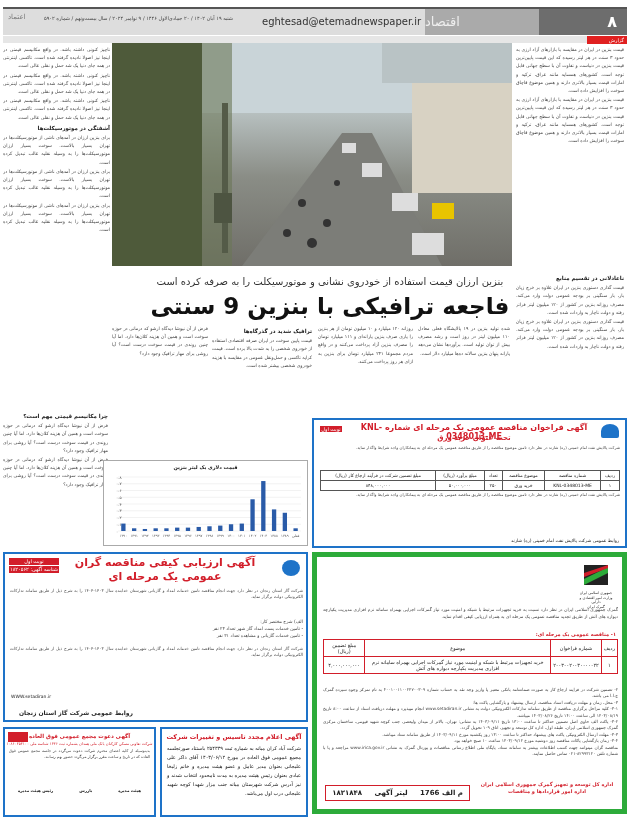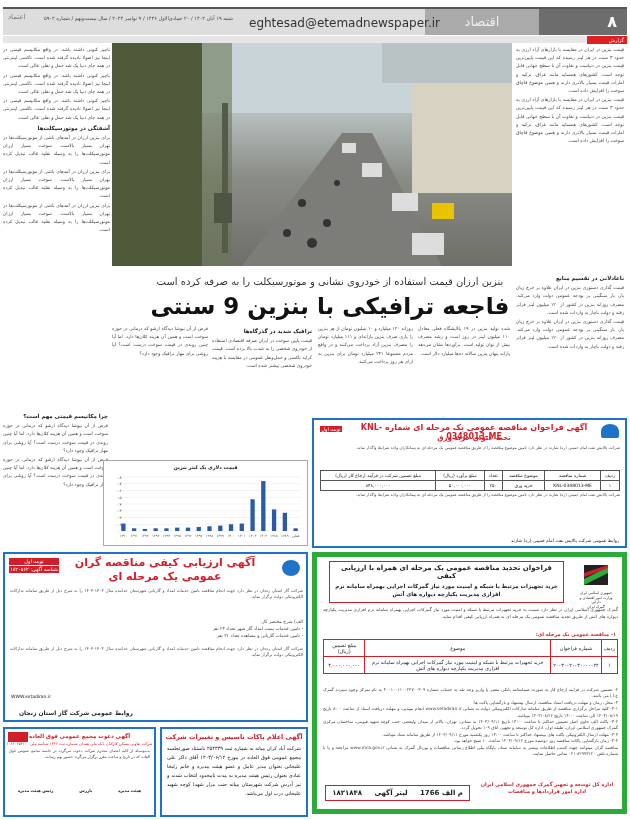--- a/index.html
+++ b/index.html
@@ -1,21 +1,21 @@
 <!DOCTYPE html>
 <html><head>
 <meta charset="utf-8">
 <style>
 *{box-sizing:border-box;margin:0;padding:0}
 body{width:630px;height:820px;background:#fff;font-family:"DejaVu Sans",sans-serif;overflow:hidden;position:relative;direction:rtl;color:#222}
 .abs{position:absolute}
 .topbar{top:7px;left:3px;width:624px;height:28px;background:#ddd;border-top:2px solid #555}
 .pgnum{top:9px;right:3px;width:88px;height:26px;background:#6d6d6d;color:#fff;font-size:16px;font-weight:bold;text-align:right;padding:3px 10px}
-.section{top:9px;right:91px;width:114px;height:26px;background:#aaa;color:#eee;font-size:13px;text-align:center;padding-top:5px}
-.email{top:16px;left:249px;font-size:12px;color:#333;direction:ltr}
+.section{top:9px;right:91px;width:114px;height:26px;background:#aaa;color:#eee;font-size:13px;text-align:left;padding-top:5px}
+.email{top:16px;left:262px;font-size:10px;color:#333;direction:ltr}
 .dateline{top:15px;left:44px;font-size:5px;color:#444}
 .logo-sm{top:13px;left:8px;font-size:7px;color:#777}
 .subbar{top:36px;left:3px;width:624px;height:7px;background:#e6e6e6}
 .report-tag{top:36px;right:3px;width:40px;height:8px;background:#e02020;color:#fff;font-size:5px;text-align:right;padding-right:3px;line-height:8px}
 .col{font-size:4.6px;line-height:8.2px;color:#444;text-align:justify;overflow:hidden}
 .col p{margin-bottom:1px}
 .col h4{font-size:5.5px;color:#222;font-weight:bold;margin:2px 0}
 .photo{top:43px;left:112px;width:400px;height:223px;overflow:hidden;background:linear-gradient(180deg,#c8d3d8 0%,#b9c2c2 30%,#8a8d86 60%,#6f6e68 100%)}
 .kicker{top:276px;left:150px;width:360px;font-size:10px;color:#333;text-align:center}
 .headline{top:293px;left:150px;width:360px;font-size:23px;font-weight:bold;color:#111;text-align:center}
@@ -222,24 +222,20 @@
   <div class="abs" style="top:6px;right:6px;width:40px;height:42px">
     <svg width="40" height="24">
         <rect x="8" y="2" width="24" height="20" fill="#222"></rect>
         <polygon points="8,16 32,4 32,10 8,22" fill="#2dab3a"></polygon>
         <polygon points="8,10 32,2 32,5 8,14" fill="#d21e2a"></polygon>
       </svg>
     <div style="font-size:3.5px;text-align:center;line-height:4.5px">جمهوری اسلامی ایران</div>
     <div style="font-size:3.5px;text-align:center;line-height:4.5px">وزارت امور اقتصادی و دارایی</div>
     <div style="font-size:3.5px;text-align:center;line-height:4.5px">گمرک ایران</div>
   </div>
-  <div class="abs" style="top:4px;left:12px;width:235px;height:42px;border:1.5px solid #d21e2a;text-align:center;padding:2px">
-    <div style="font-size:7px;font-weight:bold">فراخوان تجدید مناقصه عمومی یک مرحله ای همراه با ارزیابی کیفی</div>
-    <div style="font-size:5.5px;font-weight:bold;line-height:8px;margin-top:2px">خرید تجهیزات مرتبط با شبکه و امنیت مورد نیاز گمرکات اجرایی بهمراه سامانه نرم افزاری مدیریت یکپارچه دیواره های آتش</div>
-  </div>
   <div class="abs col" style="top:50px;left:6px;width:295px;height:25px;font-size:4.4px;line-height:6.5px">گمرک جمهوری اسلامی ایران در نظر دارد نسبت به خرید تجهیزات مرتبط با شبکه و امنیت مورد نیاز گمرکات اجرایی بهمراه سامانه نرم افزاری مدیریت یکپارچه دیواره های آتش از طریق تجدید مناقصه عمومی یک مرحله ای به همراه ارزیابی کیفی اقدام نماید.</div>
   <div class="abs" style="top:74px;right:6px;font-size:5px;color:#d21e2a;font-weight:bold">۱- مناقصه عمومی یک مرحله ای:</div>
   <div class="abs red-tbl" style="top:82px;left:6px;width:295px">
     <table>
       <tbody>
           <tr id="cust-head">
             <th>ردیف</th>
             <th>شماره فراخوان</th>
             <th>موضوع</th>
             <th>مبلغ تضمین (ریال)</th>
@@ -267,21 +263,21 @@
     <div>اداره امور قراردادها و مناقصات</div>
   </div>
   <div class="abs" style="top:228px;left:8px;width:145px;height:16px;border:1.5px solid #d21e2a;font-size:7px;font-weight:bold;display:flex;justify-content:space-around;align-items:center">
     <span>م الف 1766</span>
     <span>لیتر آگهی</span>
     <span>۱۸۲۱۸۴۸</span>
   </div>
 </div>
 
 <div class="abs ad-box" style="top:727px;left:160px;width:148px;height:90px">
-  <div class="ad-title" style="font-size:6.5px;margin-top:4px">آگهی اعلام پاکات تاسیس و تغییرات شرکت</div>
+  <div class="ad-title" style="font-size:6.5px;margin-top:4px">آگهی اعلام مجدد تاسیس و تغییرات شرکت</div>
   <div class="col" style="font-size:5px;line-height:9px;padding:3px 5px;color:#111">شرکت آباد کران میانه به شماره ثبت ۲۵۴۳۴۹ باستناد صورتجلسه مجمع عمومی فوق العاده در مورخ ۱۴۰۳/۰۶/۱۲ آقای ذاکر علی علیجانی بعنوان مدیر عامل و عضو هیئت مدیره و خانم زلیخا عبادی بعنوان رئیس هیئت مدیره به مدت نامحدود انتخاب شدند و نیز آدرس شرکت شهرستان میانه جنب مزار شهدا کوچه شهید علیجانی درب اول می‌باشد.</div>
 </div>
 
 <div class="abs ad-box" style="top:727px;left:3px;width:153px;height:90px">
   <div class="abs redbox" style="top:3px;left:3px;width:20px;height:10px"></div>
   <div class="ad-title" style="font-size:5.5px;margin-top:4px">آگهی دعوت مجمع عمومی فوق العاده</div>
   <div class="ad-title" style="font-size:3.8px;margin-top:2px;font-weight:normal">شرکت تعاونی مسکن کارکنان بانک ملی همدان بشماره ثبت ۱۳۴۶ شناسه ملی ۱۰۸۶۰۴۵۴۱۰۰</div>
   <div class="col" style="font-size:3.8px;line-height:5.5px;padding:2px 4px;height:42px">بدینوسیله از کلیه اعضای محترم شرکت دعوت می‌گردد در جلسه مجمع عمومی فوق العاده که در تاریخ و ساعت مقرر برگزار می‌گردد حضور بهم رسانند.</div>
   <div style="display:flex;justify-content:space-around;font-size:4px;font-weight:bold">
     <span>هیئت مدیره</span>

